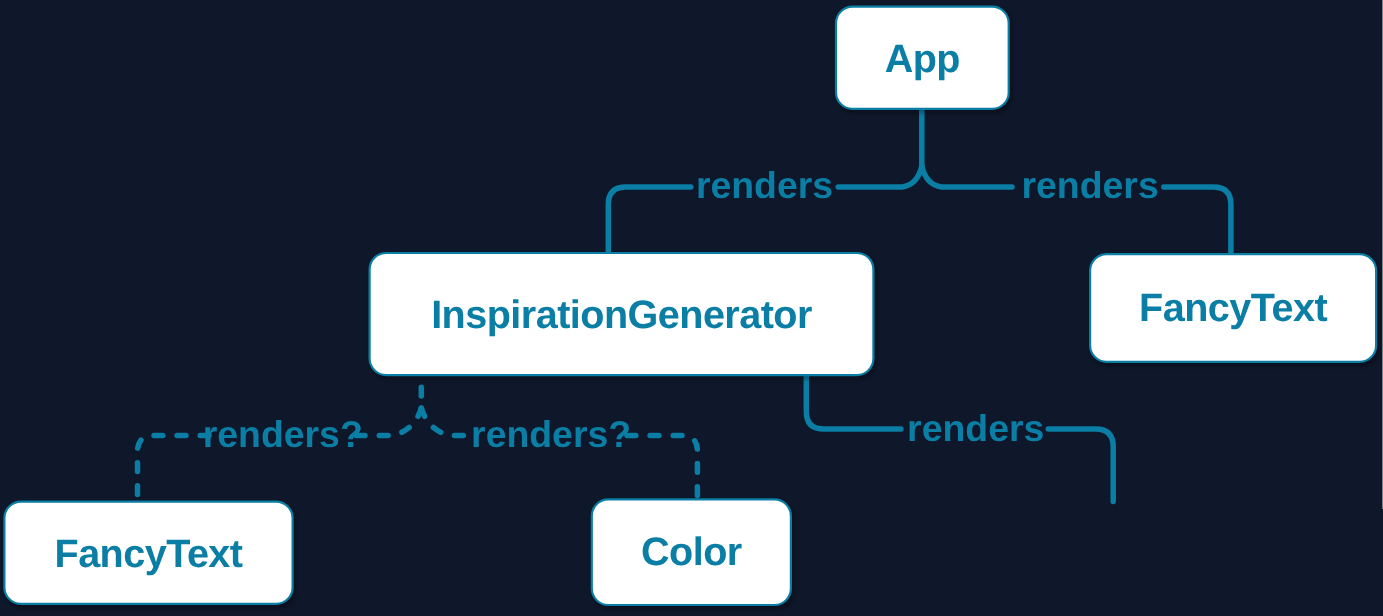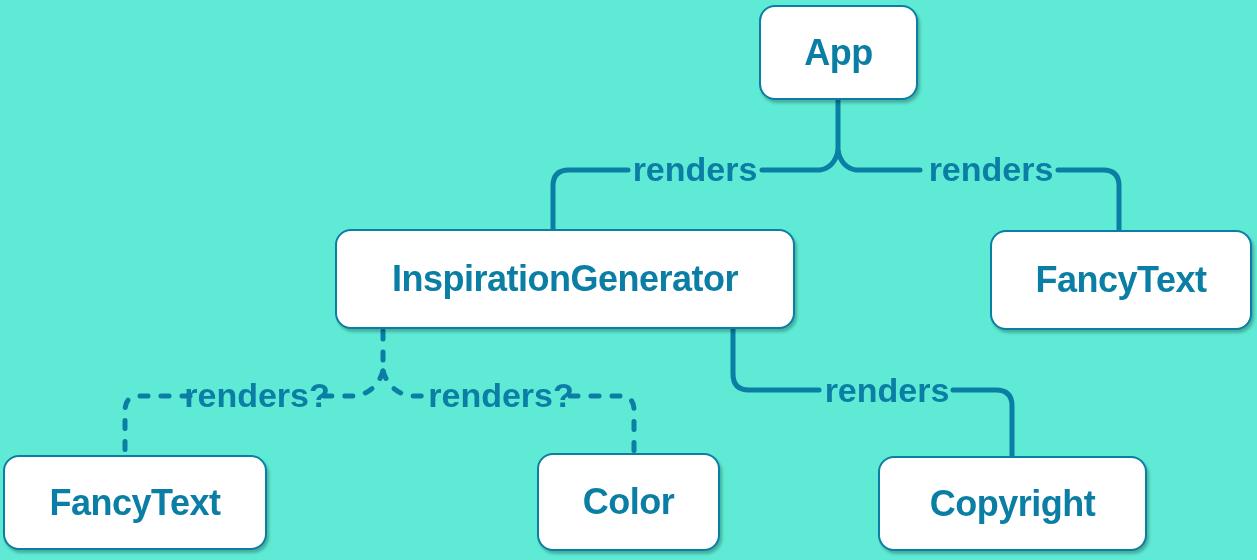--- a/index.html
+++ b/index.html
@@ -5,21 +5,21 @@
   html, body {
     margin: 0;
     padding: 0;
     background: #ffffff;
     font-family: "Liberation Sans", sans-serif;
   }
   .canvas {
     position: relative;
     width: 1257px;
     height: 560px;
-    background: #5eead4;
+    background: #0f172a;
     overflow: hidden;
   }
   .edges-svg {
     position: absolute;
     left: 0;
     top: 0;
     width: 1257px;
     height: 560px;
   }
   .edge-line {
@@ -53,21 +53,21 @@
     position: absolute;
     transform: translate(-50%, -50%);
     color: var(--accent, #0a7ea4);
     font-size: 34px;
     font-weight: 700;
     white-space: nowrap;
     line-height: 1;
   }
   
   .node-app            { left: 759px;  top: 5px;   width: 159px; height: 95px;  }
-  .node-insp           { left: 335px;  top: 229px; width: 460px; height: 100px; }
+  .node-insp           { left: 335px;  top: 229px; width: 460px; height: 113px; }
   .node-fancy-top      { left: 990px;  top: 230px; width: 262px; height: 100px; }
   .node-fancy-bottom   { left: 3px;    top: 455px; width: 264px; height: 95px;  }
   .node-color          { left: 537px;  top: 453px; width: 183px; height: 98px;  }
   .node-copyright      { left: 878px;  top: 456px; width: 269px; height: 95px;  }
   
   .lbl-app-insp        { left: 695px;  top: 169px; }
   .lbl-app-fancy       { left: 991px;  top: 169px; }
   .lbl-insp-fancy      { left: 257px;  top: 395px; }
   .lbl-insp-color      { left: 501px;  top: 395px; }
   .lbl-insp-copyright  { left: 887px;  top: 390px; }
@@ -108,23 +108,20 @@
   </div>
 
   <div class="node node-fancy-bottom">
     <span class="node-label">FancyText</span>
   </div>
 
   <div class="node node-color">
     <span class="node-label">Color</span>
   </div>
 
-  <div class="node node-copyright">
-    <span class="node-label">Copyright</span>
-  </div>
 
   <span class="edge-label lbl-app-insp">renders</span>
   <span class="edge-label lbl-app-fancy">renders</span>
   <span class="edge-label lbl-insp-fancy">renders?</span>
   <span class="edge-label lbl-insp-color">renders?</span>
   <span class="edge-label lbl-insp-copyright">renders</span>
 
 </div>
 
 </body></html>

